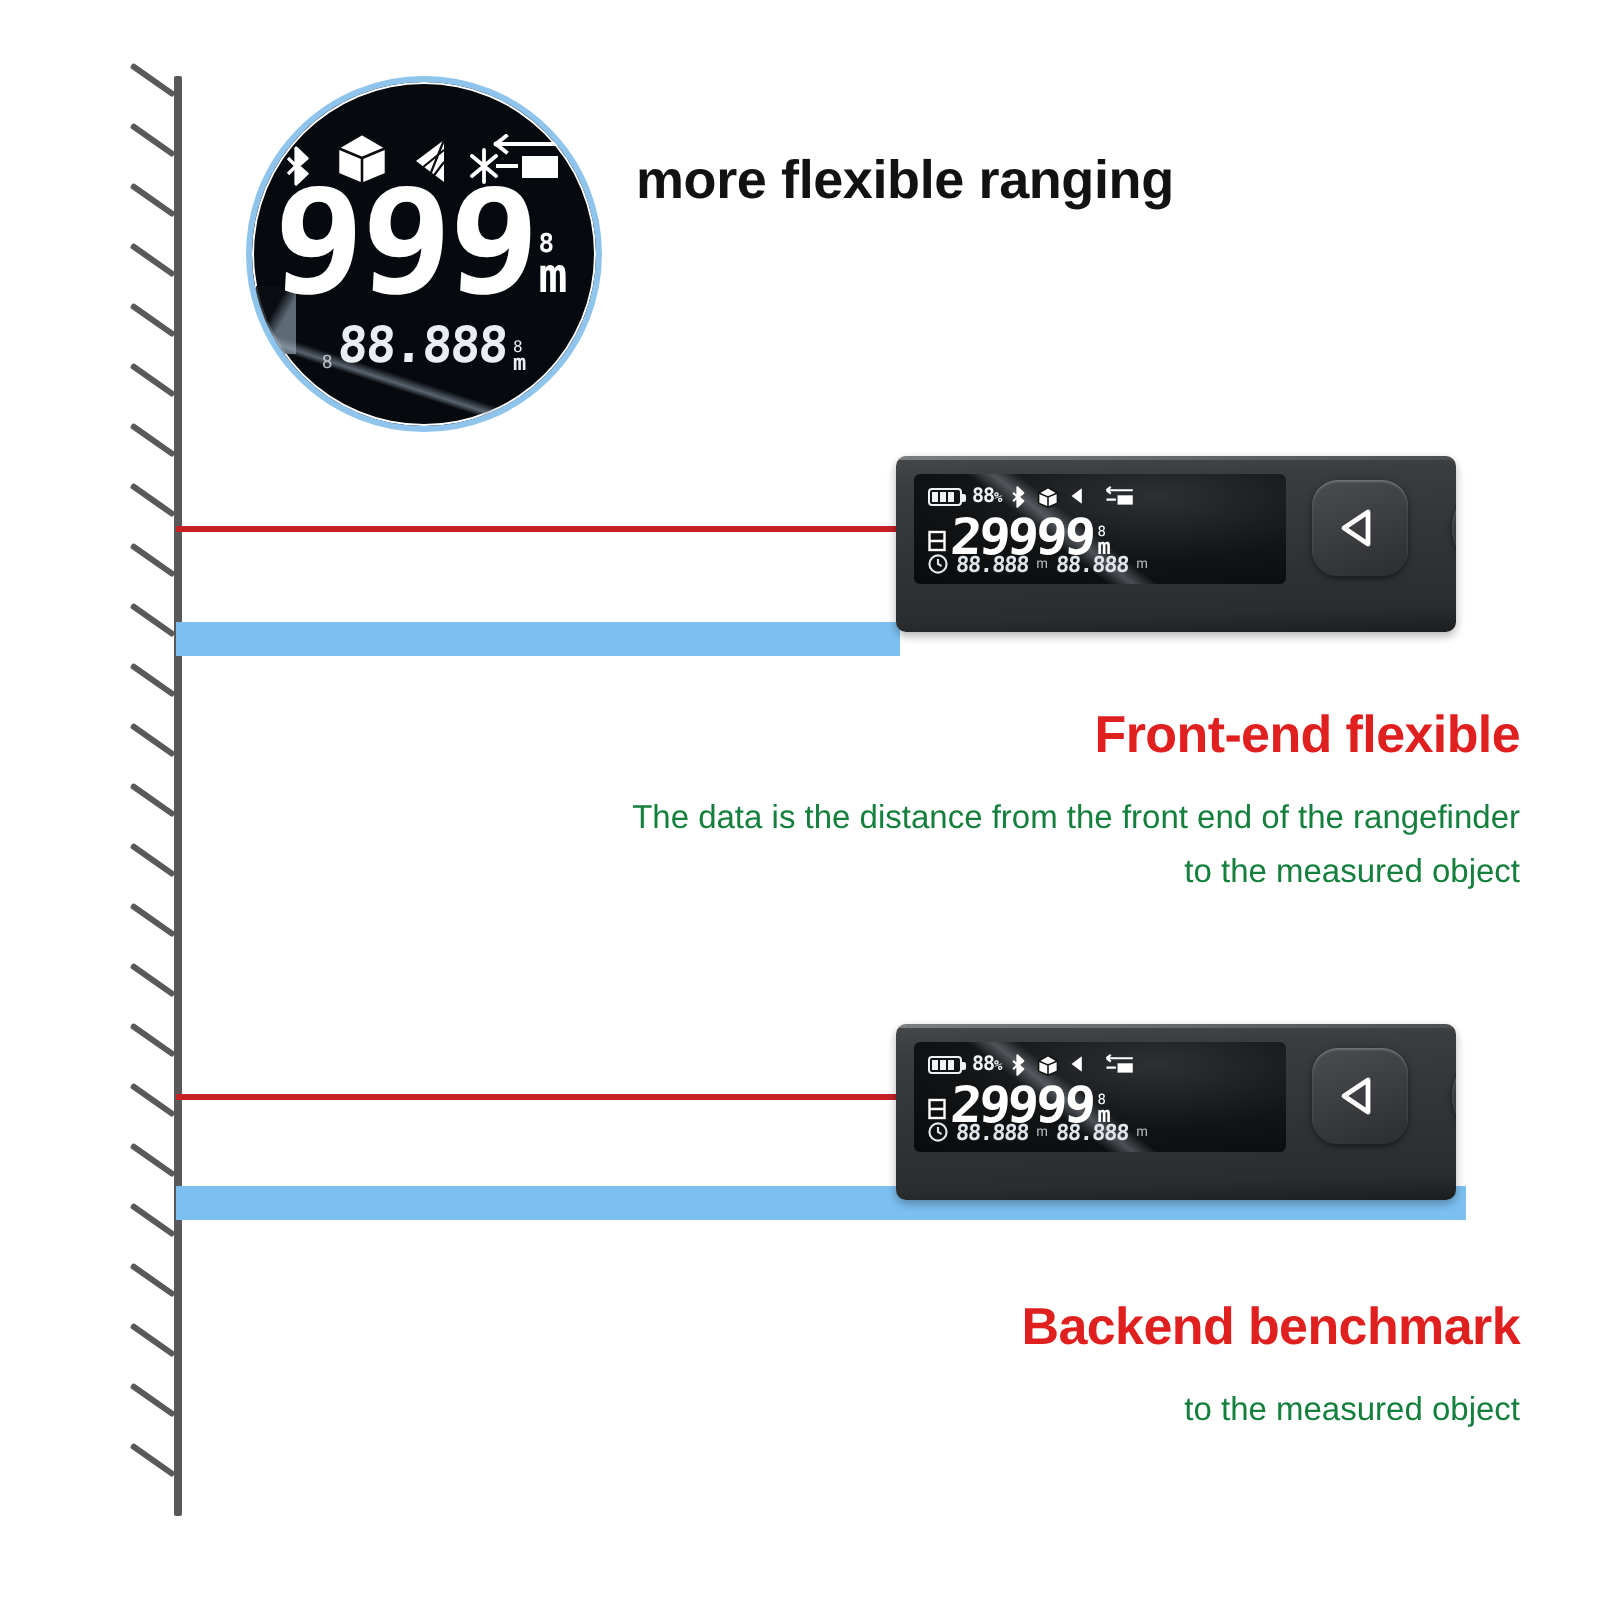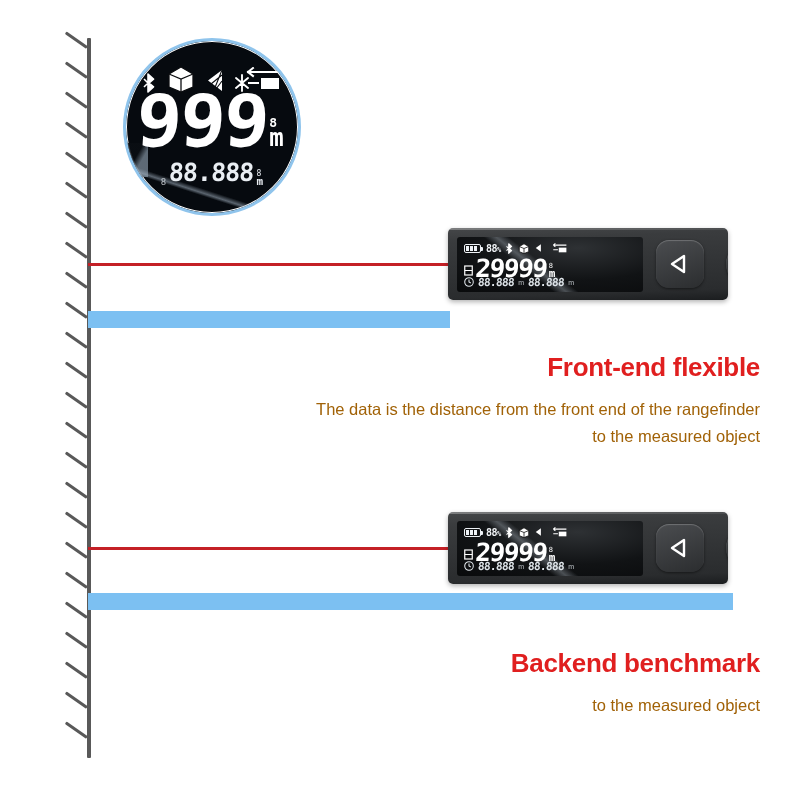--- a/index.html
+++ b/index.html
@@ -84,21 +84,21 @@
     text-align:right;
     font-size:27px; font-weight:700; color:#121212;
     line-height:40px;
     letter-spacing:-.2px;
   }
   .headline div:first-child { text-align:left; }
 
   
   .device {
     position:absolute;
-    width:280px; height:72px;
+    width:280px; height:88px;
     background:linear-gradient(178deg,#454749 0%,#3a3c3e 16%,#313335 55%,#2a2c2e 86%,#1b1d1f 100%);
     border-radius:5px;
     box-shadow:0 2px 5px rgba(0,0,0,.30);
     overflow:hidden;
   }
   .device::after{
     content:""; position:absolute; left:0; right:0; top:0; height:2px;
     background:linear-gradient(90deg,rgba(255,255,255,.30),rgba(255,255,255,.08));
   }
   .dev-screen {
@@ -166,21 +166,21 @@
   .laser { position:absolute; height:3px; background:#c42026; }
   .bluebar { position:absolute; height:17px; background:#7cc0f2; }
 
   
   .sec-title {
     position:absolute; width:620px; text-align:right;
     font-size:26px; font-weight:700; color:#e01f1f; letter-spacing:-.3px;
   }
   .sec-body {
     position:absolute; width:620px; text-align:right;
-    font-size:16.5px; color:#a16207; line-height:27px;
+    font-size:16.5px; color:#15803d; line-height:27px;
   }
 </style>
 </head>
 <body>
 
 <div class="wall">
   <div class="wall-line"></div>
   <div class="hatch" style="left:21px;  top:16px;"></div>
   <div class="hatch" style="left:21px;  top:46px;"></div>
   <div class="hatch" style="left:21px;  top:76px;"></div>
@@ -247,20 +247,21 @@
     <span class="sub-sup">8</span>
     <span class="seg-sub">88.888</span>
     <span class="sub-unit">
       <span class="a">8</span>
       <span class="b">m</span>
     </span>
   </div>
 </div>
 
 <div class="headline">
+  <div>more flexible ranging</div>
 </div>
 
 <div class="laser" style="left:88px; top:263px; width:360px;"></div>
 <div class="bluebar" style="left:88px; top:311px; width:362px;"></div>
 
 <div class="device" style="left:448px; top:228px;">
   <div class="dev-screen">
     <div class="streak"></div>
 
     <div class="dev-row-top">

